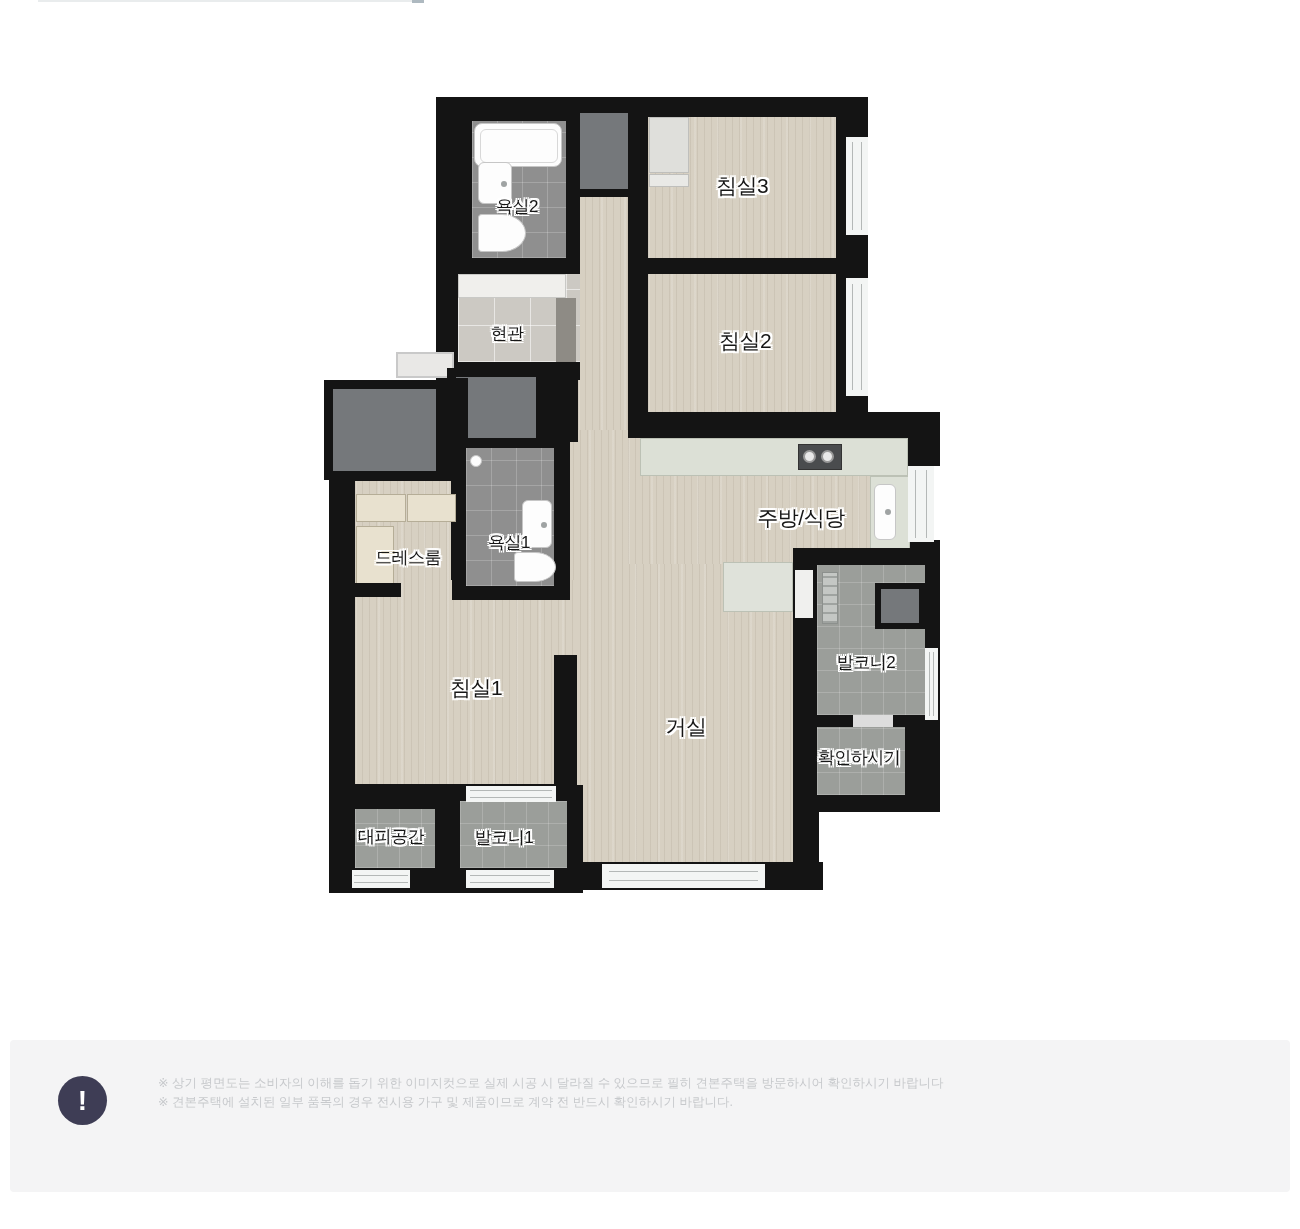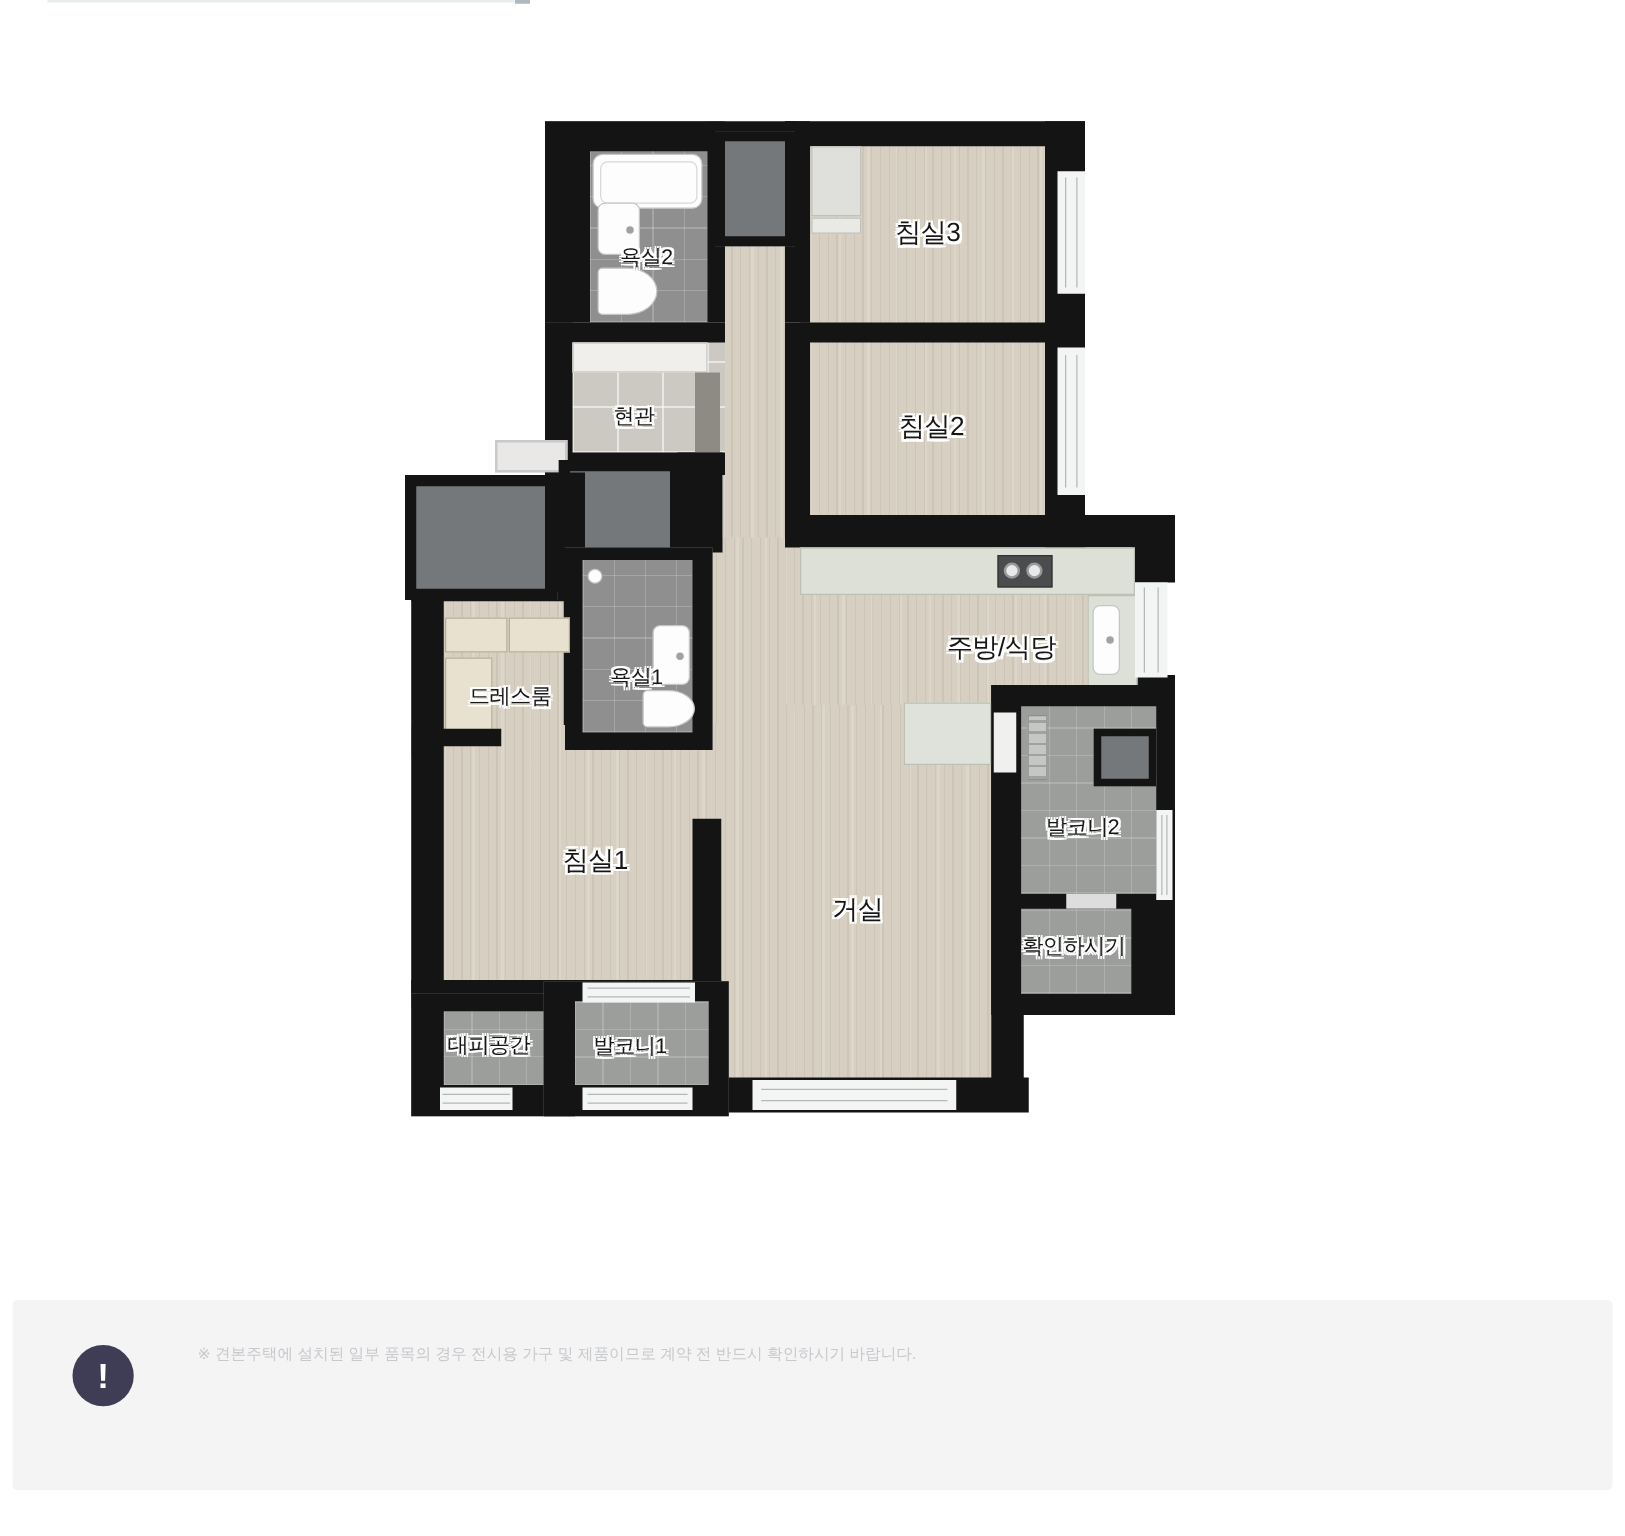--- a/index.html
+++ b/index.html
@@ -145,17 +145,18 @@
   <div class="lbl lbl-lg" style="left:686px;top:727px;">거실</div>
   <div class="lbl lbl-sm" style="left:859px;top:757px;">확인하시기</div>
   <div class="lbl lbl-sm" style="left:391px;top:836px;">대피공간</div>
   <div class="lbl lbl-sm" style="left:504px;top:837px;">발코니1</div>
 
   <div class="notice">
     <div class="notice-icon">
       <span>!</span>
     </div>
     <div class="notice-lines">
+      <div>※ 상기 평면도는 소비자의 이해를 돕기 위한 이미지컷으로 실제 시공 시 달라질 수 있으므로 필히 견본주택을 방문하시어 확인하시기 바랍니다</div>
       <div>※ 견본주택에 설치된 일부 품목의 경우 전시용 가구 및 제품이므로 계약 전 반드시 확인하시기 바랍니다.</div>
     </div>
   </div>
 
 </div>
 
 </body></html>

